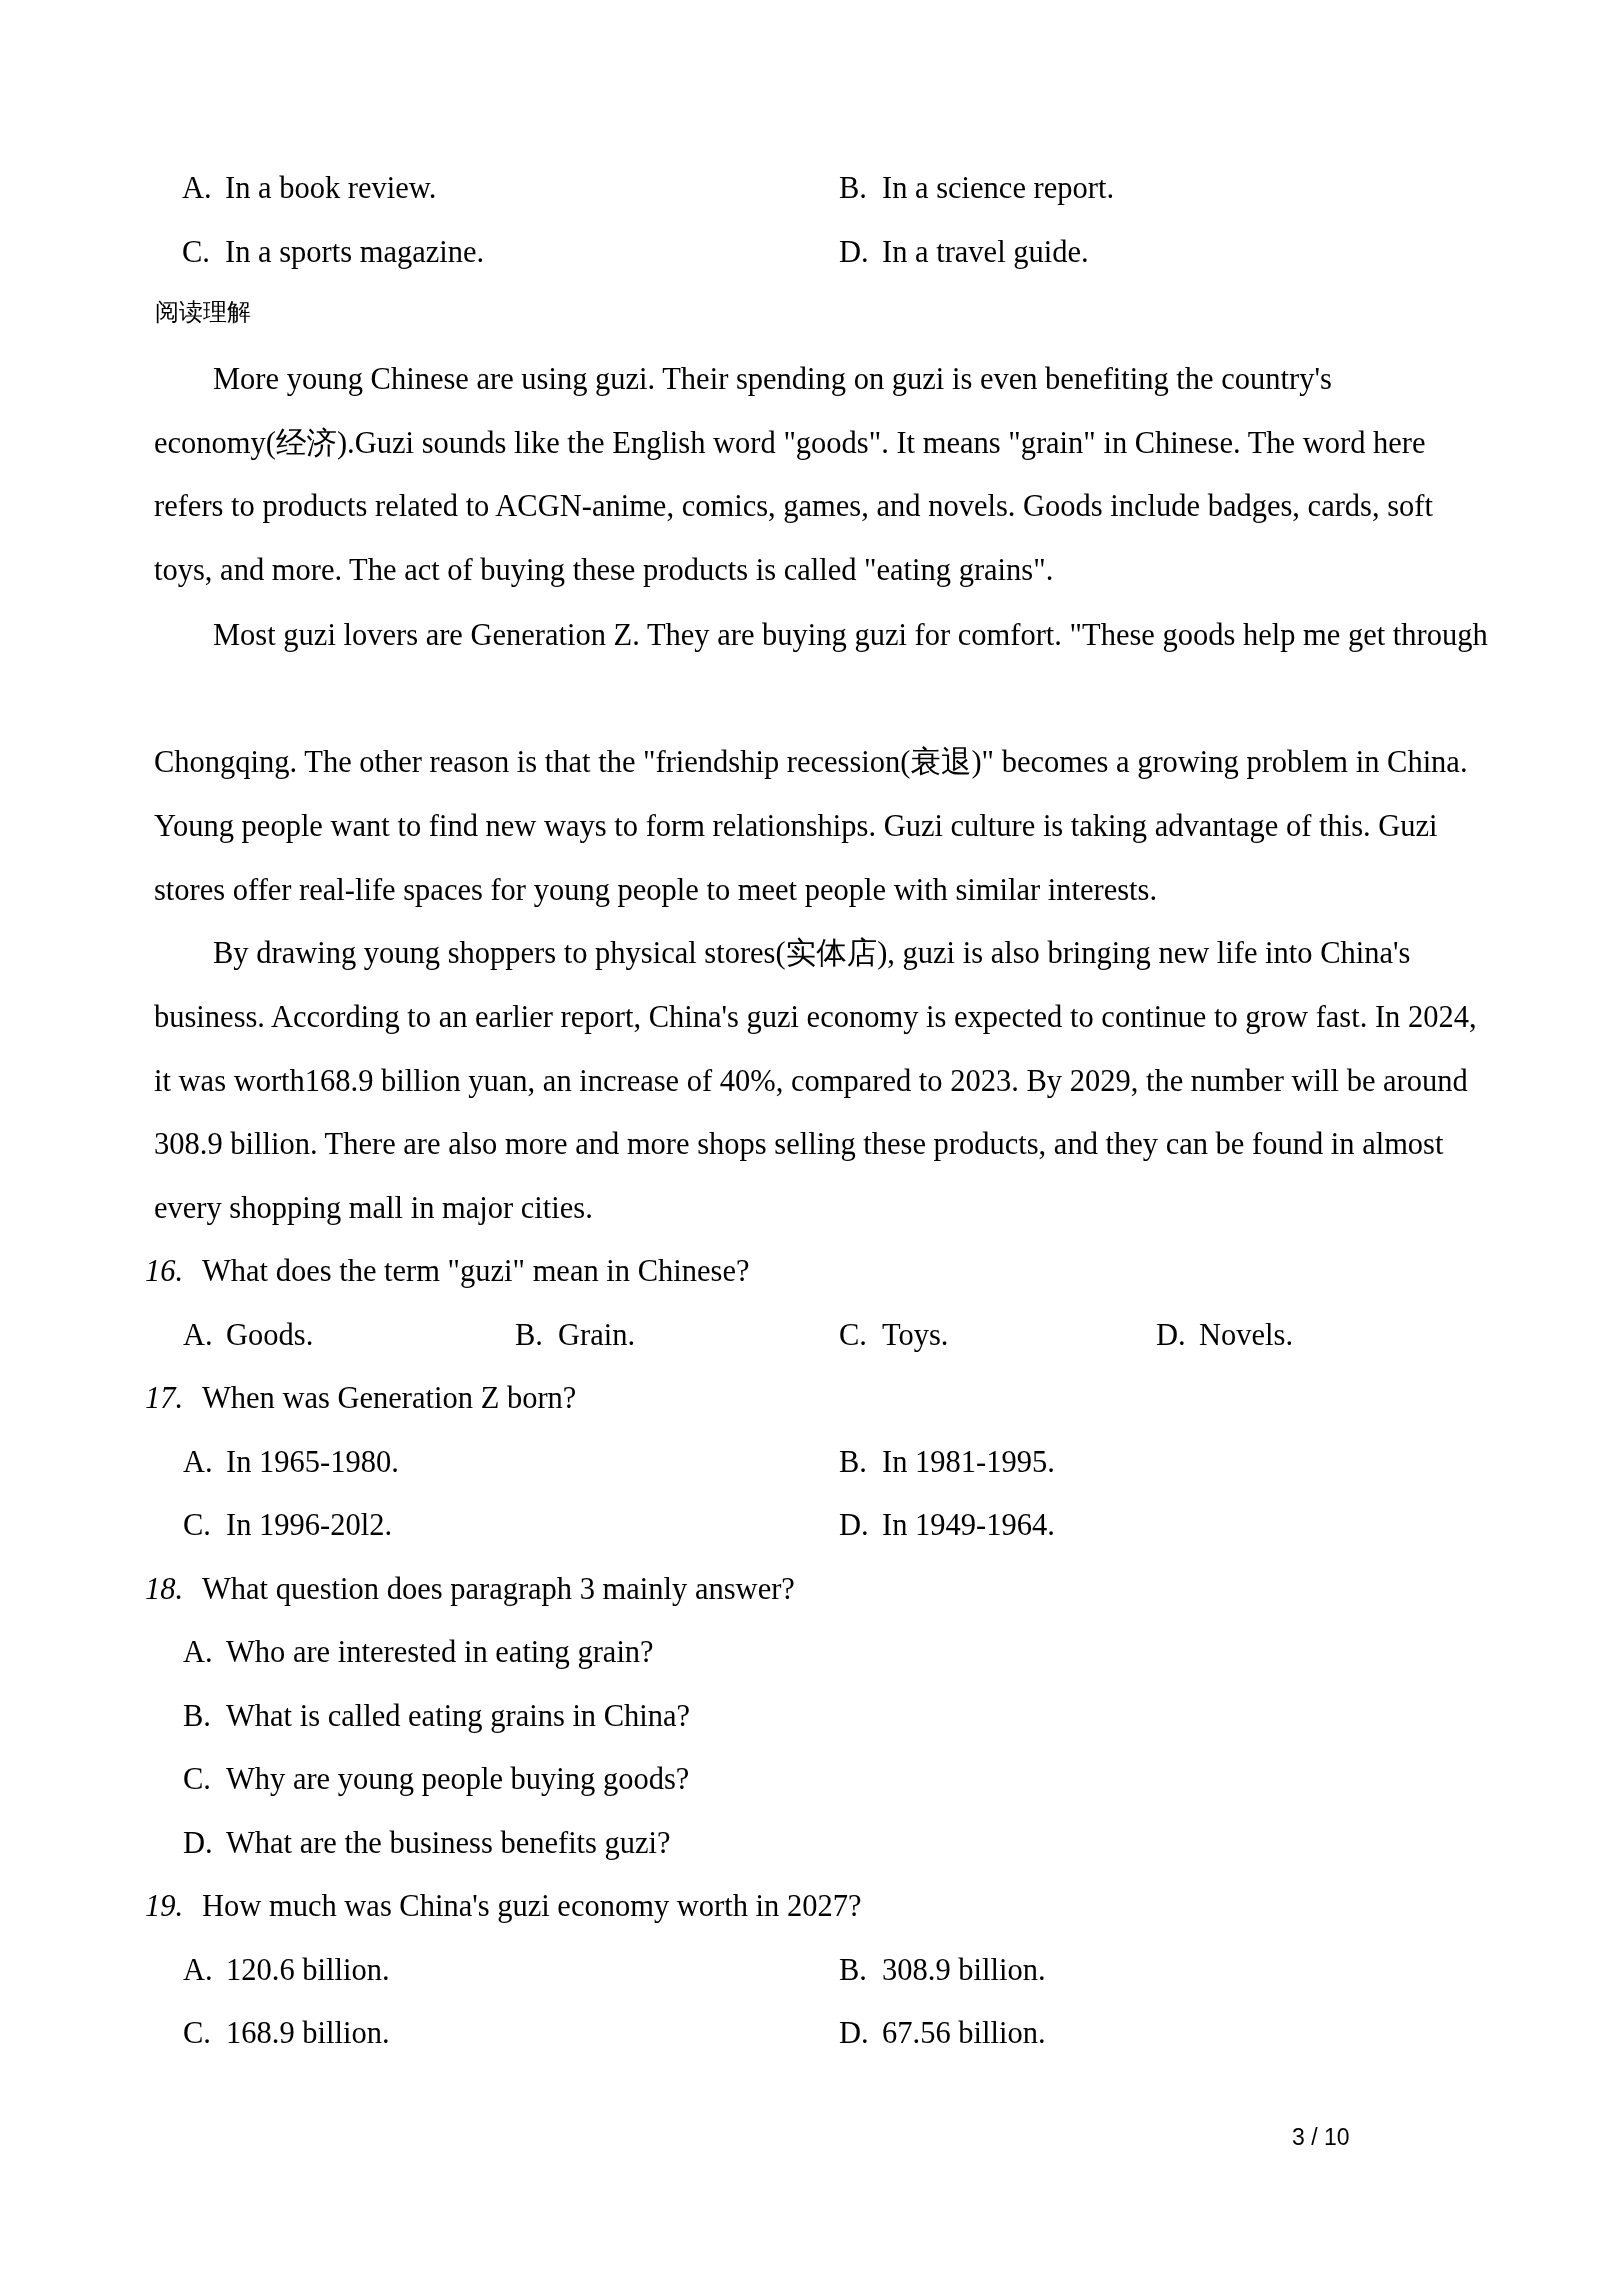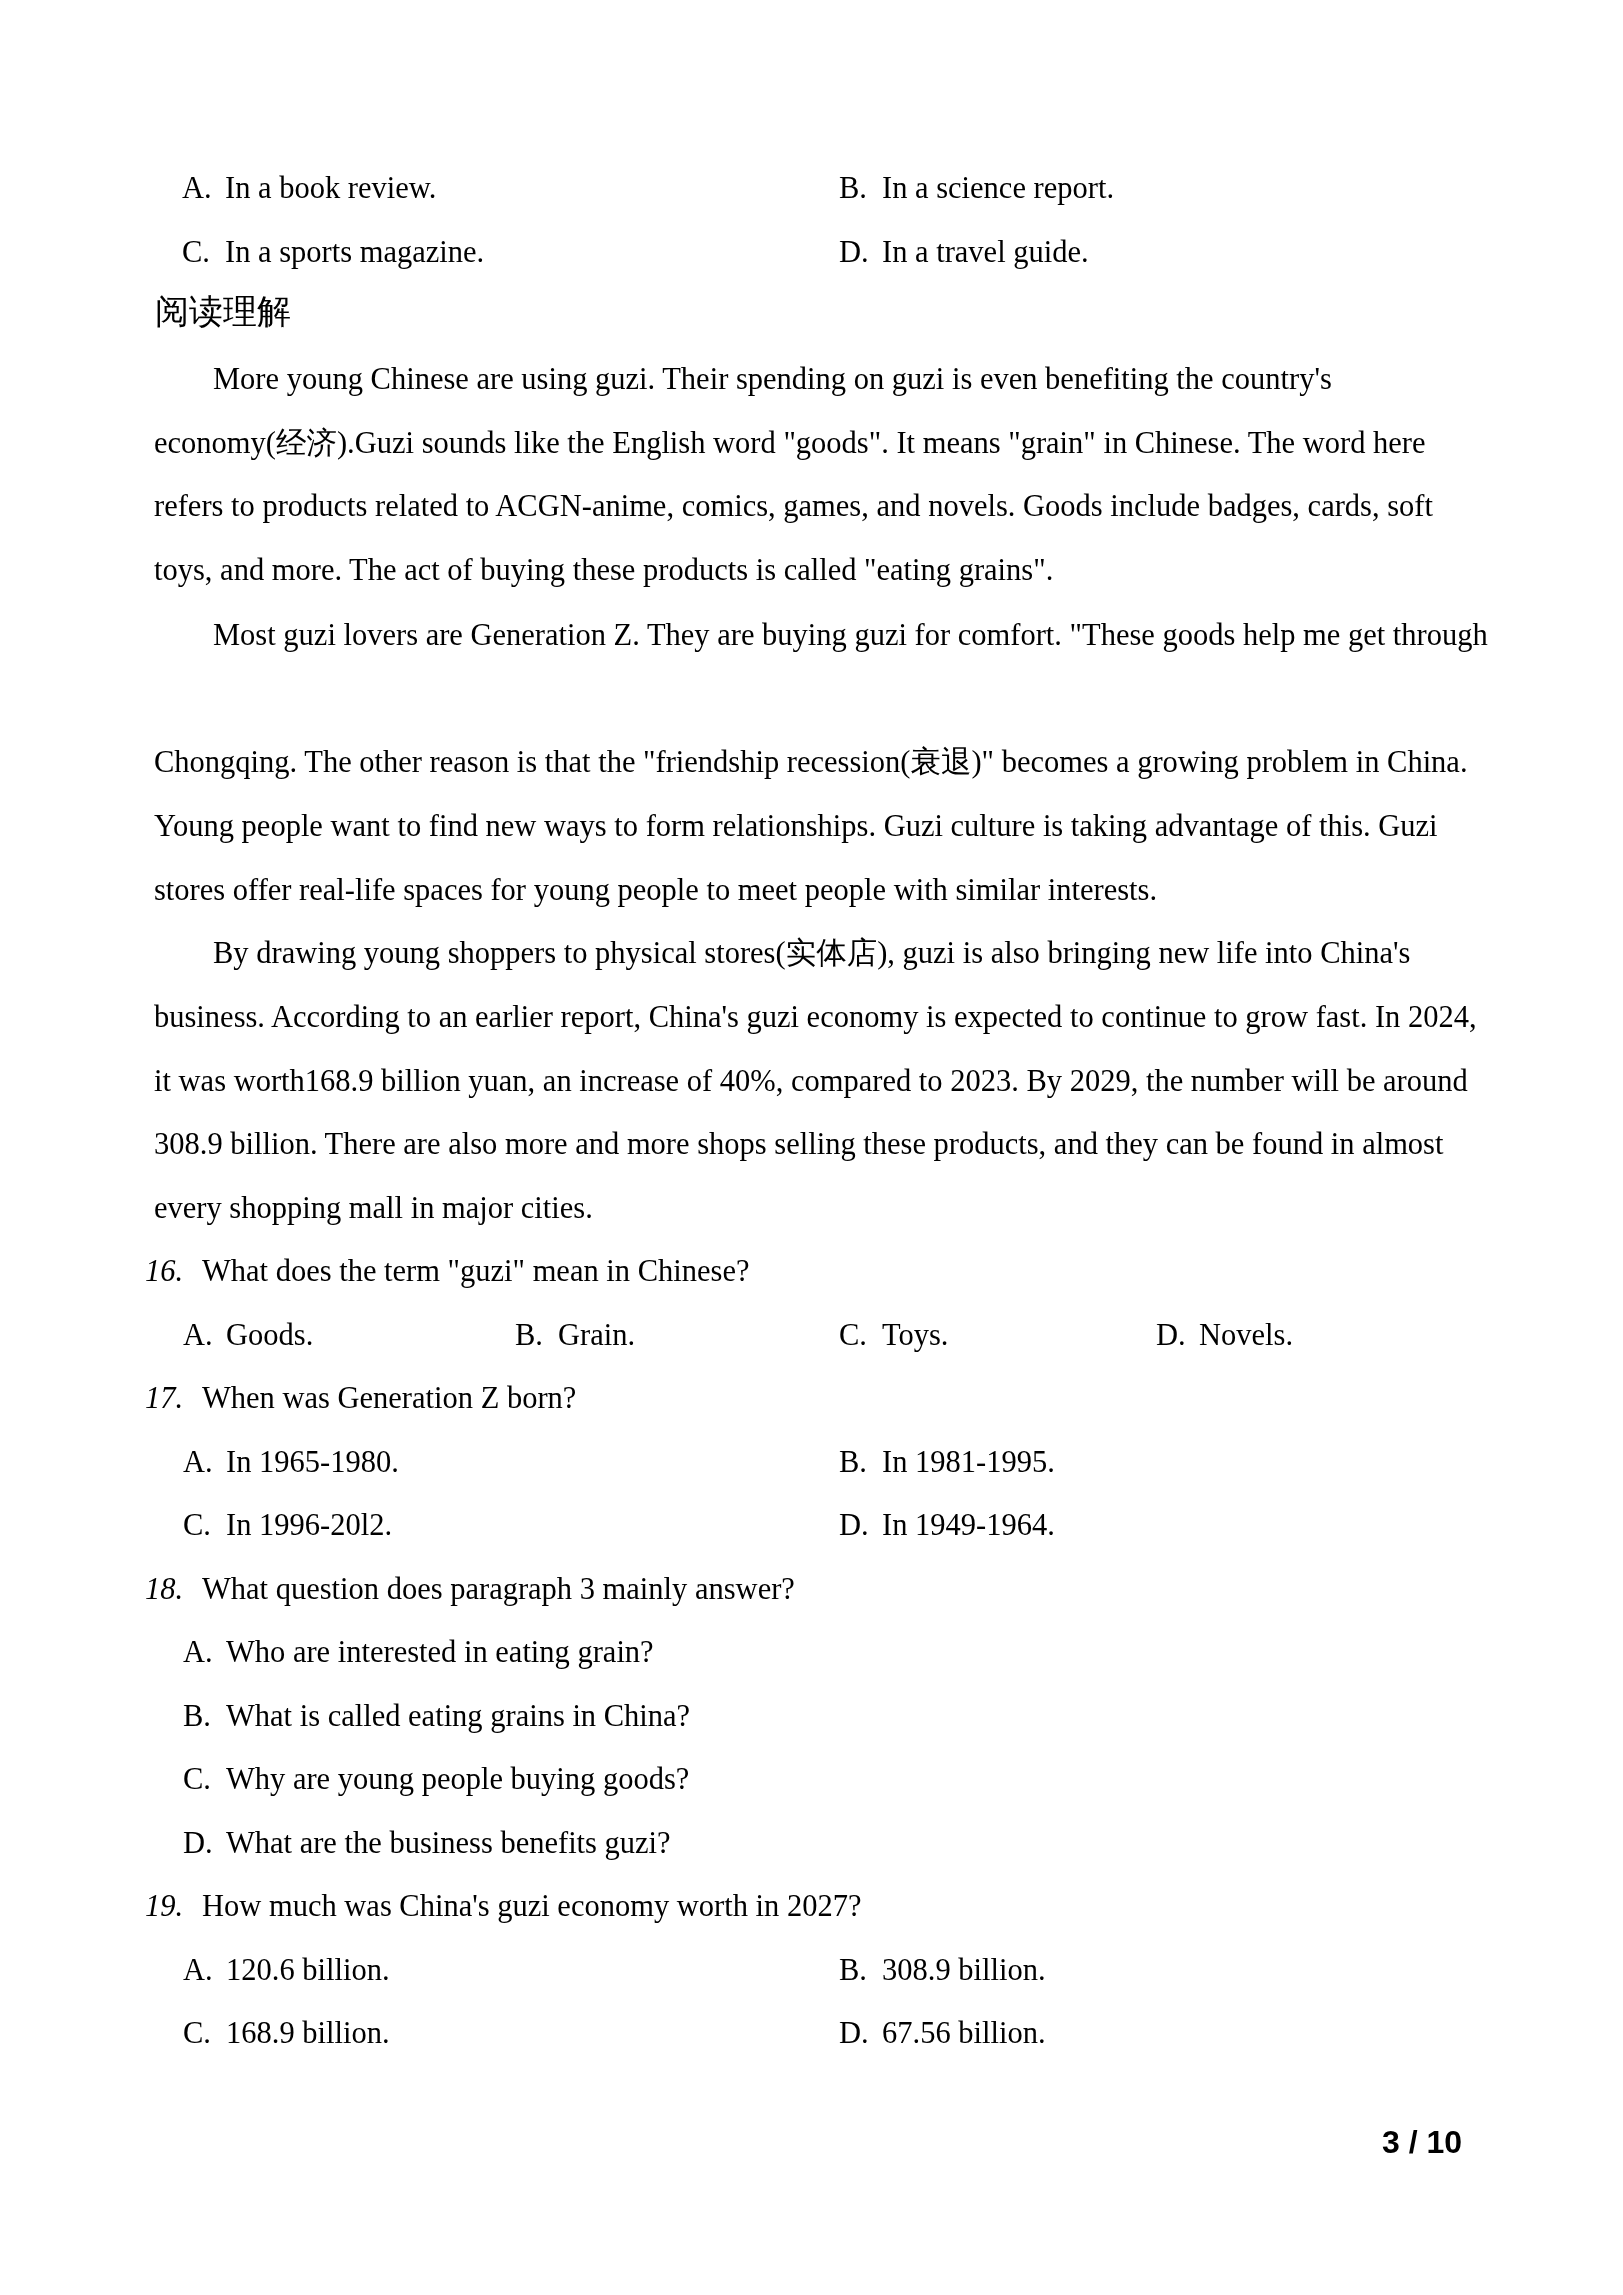--- a/index.html
+++ b/index.html
@@ -10,29 +10,29 @@
     overflow:hidden;
     font-family:"Liberation Serif",serif;
     color:#000;
   }
   .t{
     position:absolute;
     white-space:nowrap;
     font-size:30.5px;
     line-height:38px;
   }
-  .heading{font-size:34px;text-align:center;}
+  .heading{font-size:24px;text-align:center;}
   .k{display:inline-block;width:43px;}  
   .n{display:inline-block;width:57px;font-style:italic;} 
   .footer{
     position:absolute;
-    left:1382px;top:2124px;
+    left:1292px;top:2124px;
     font-family:"Liberation Sans",sans-serif;
-    font-weight:bold;
-    font-size:32px;
+    font-weight:normal;
+    font-size:23px;
     white-space:nowrap;
   }
 </style>
 </head>
 <body>
 
 <div class="page">
 
   <div class="t" style="left:182px;top:169px"><span class="k">A.</span><span>In a book review.</span></div>
   <div class="t" style="left:839px;top:169px"><span class="k">B.</span><span>In a science report.</span></div>

